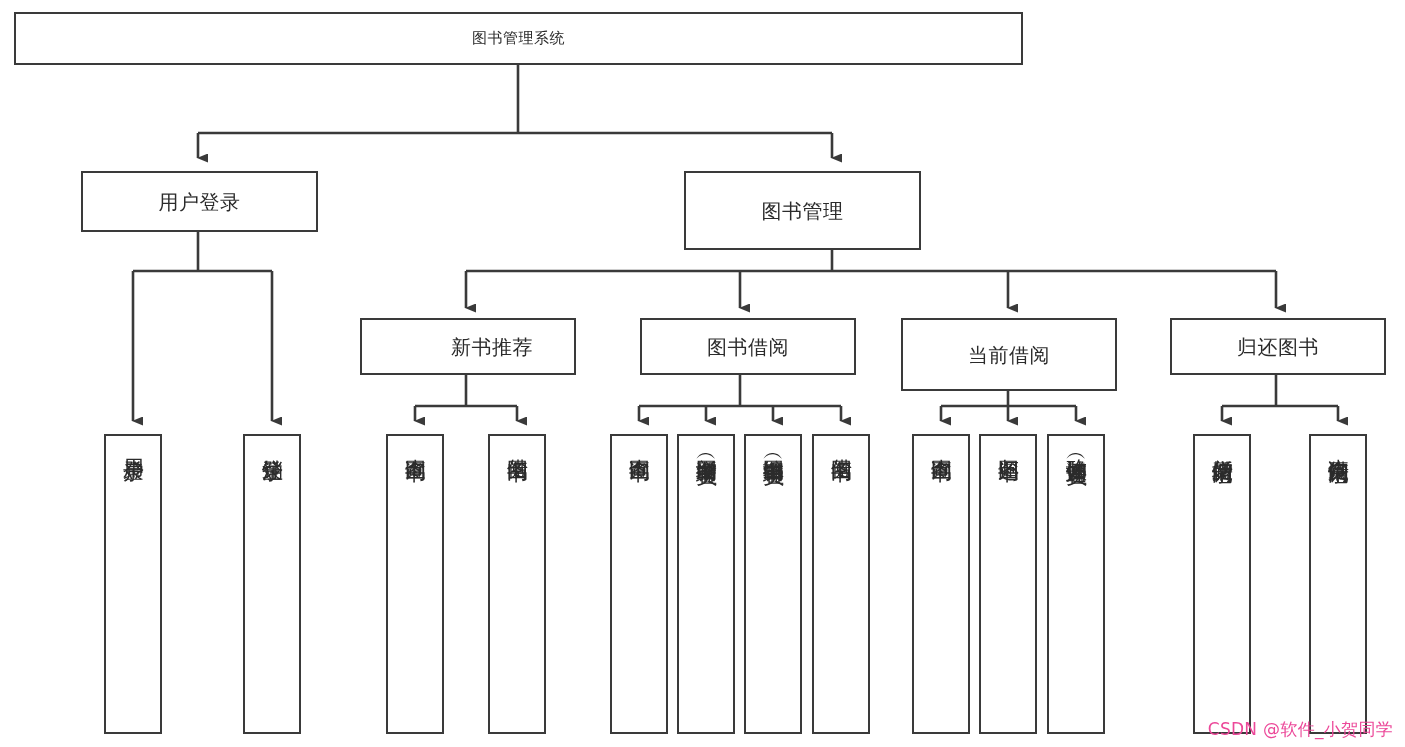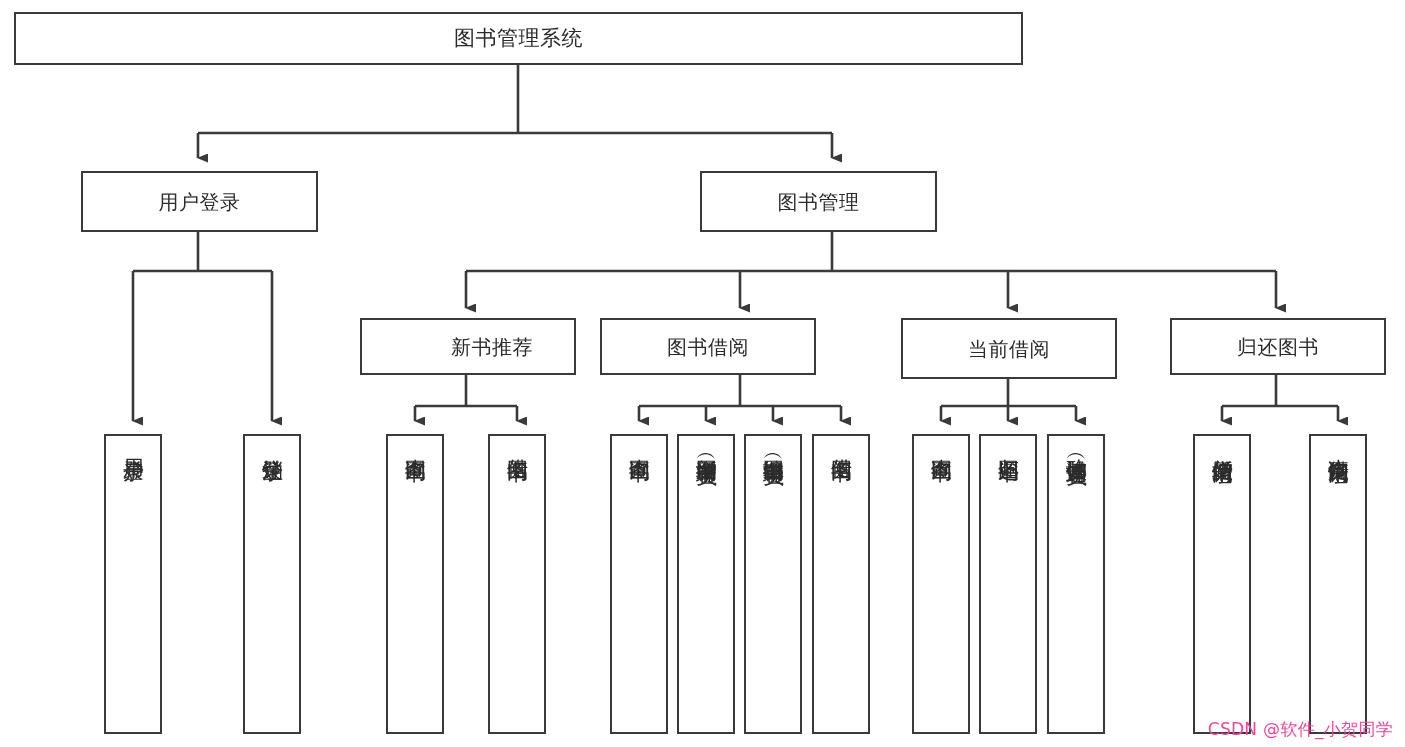--- a/index.html
+++ b/index.html
@@ -32,21 +32,21 @@
     background: #ffffff;
     display: flex;
     align-items: center;
     justify-content: center;
     overflow: hidden;
   }
   .node-box.root-node {
     border-width: 2px;
   }
   .node-label-h {
-    font-size: 21px;
+    font-size: 15px;
     color: #2b2b2b;
     line-height: 1.1;
     white-space: nowrap;
     letter-spacing: 0.5px;
   }
   .node-box.level2 .node-label-h {
     font-size: 20px;
   }
   .node-box.leaf {
     align-items: flex-start;
@@ -141,31 +141,31 @@
     </g>
   </svg>
 
   <div class="node-box root-node" style="left:14px; top:12px; width:1009px; height:53px;">
     <span class="node-label-h">图书管理系统</span>
   </div>
 
   <div class="node-box level2" style="left:81px; top:171px; width:237px; height:61px;">
     <span class="node-label-h">用户登录</span>
   </div>
-  <div class="node-box level2" style="left:700px; top:171px; width:237px; height:61px;">
+  <div class="node-box level2" style="left:684px; top:171px; width:237px; height:79px;">
     <span class="node-label-h">图书管理</span>
   </div>
 
   <div class="node-box level2" style="left:360px; top:318px; width:216px; height:57px;padding-left:48px;">
     <span class="node-label-h">新书推荐</span>
   </div>
-  <div class="node-box level2" style="left:600px; top:318px; width:216px; height:57px;">
+  <div class="node-box level2" style="left:640px; top:318px; width:216px; height:57px;">
     <span class="node-label-h">图书借阅</span>
   </div>
-  <div class="node-box level2" style="left:901px; top:318px; width:216px; height:61px;">
+  <div class="node-box level2" style="left:901px; top:318px; width:216px; height:73px;">
     <span class="node-label-h">当前借阅</span>
   </div>
   <div class="node-box level2" style="left:1170px; top:318px; width:216px; height:57px;">
     <span class="node-label-h">归还图书</span>
   </div>
 
   <div class="node-box leaf" style="left:104px; top:434px; width:58px; height:300px;">
     <span class="node-label-v">用户登录</span>
   </div>
   <div class="node-box leaf" style="left:243px; top:434px; width:58px; height:300px;">

